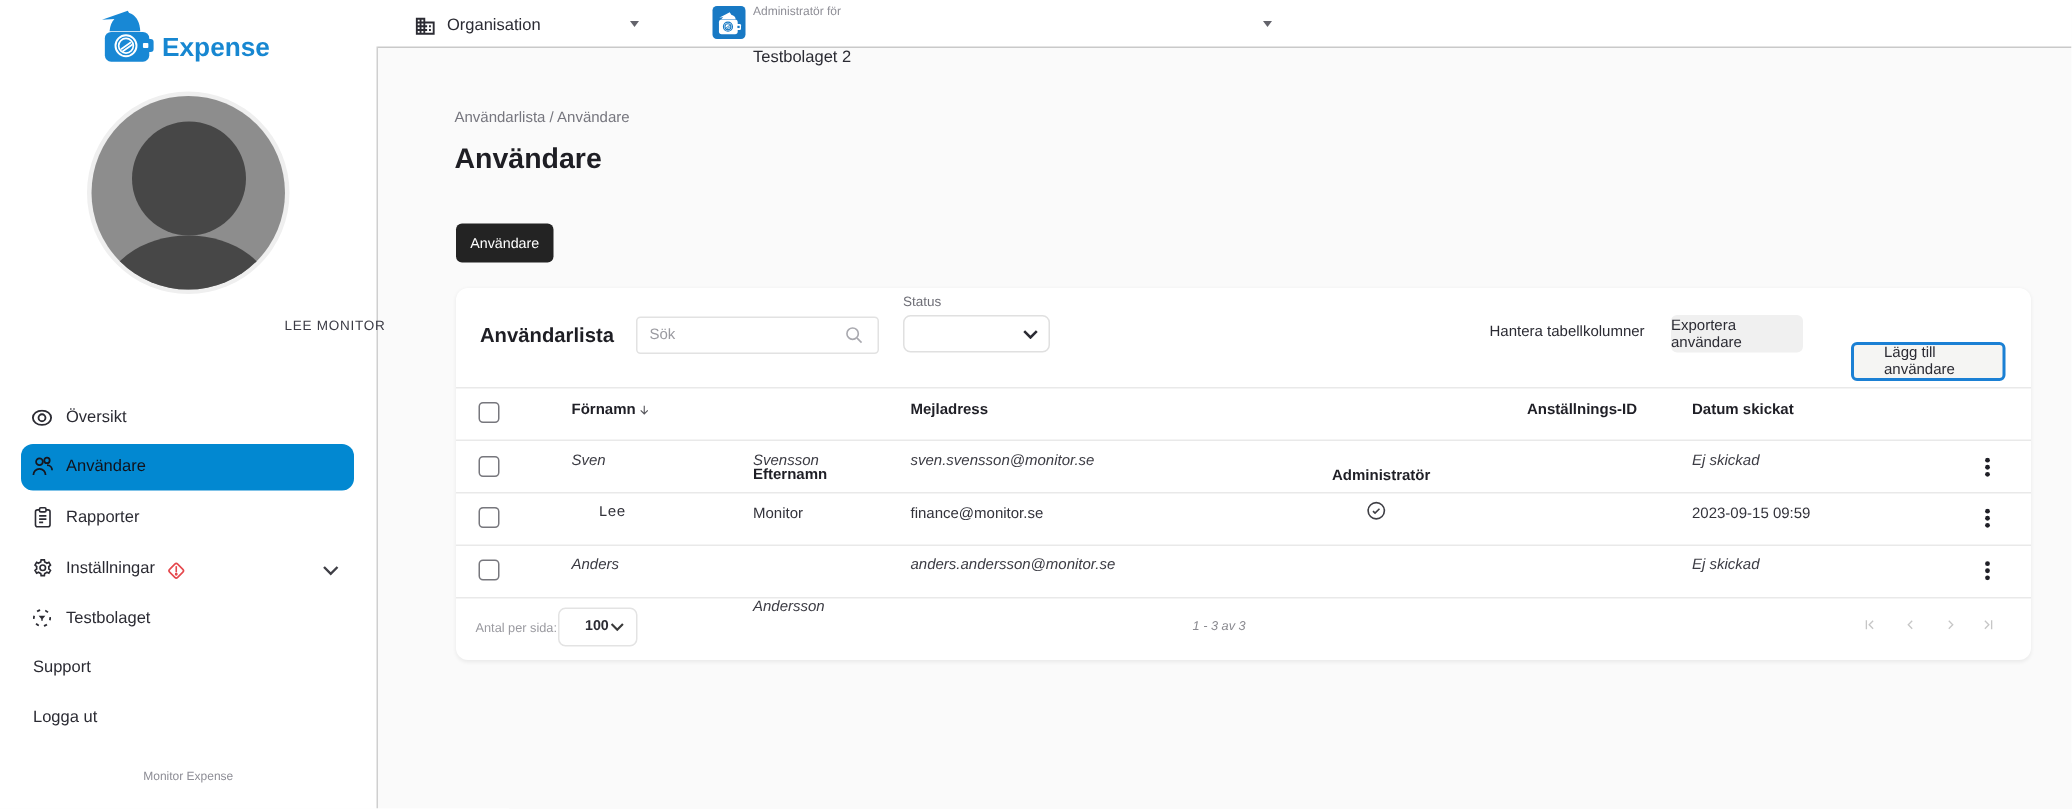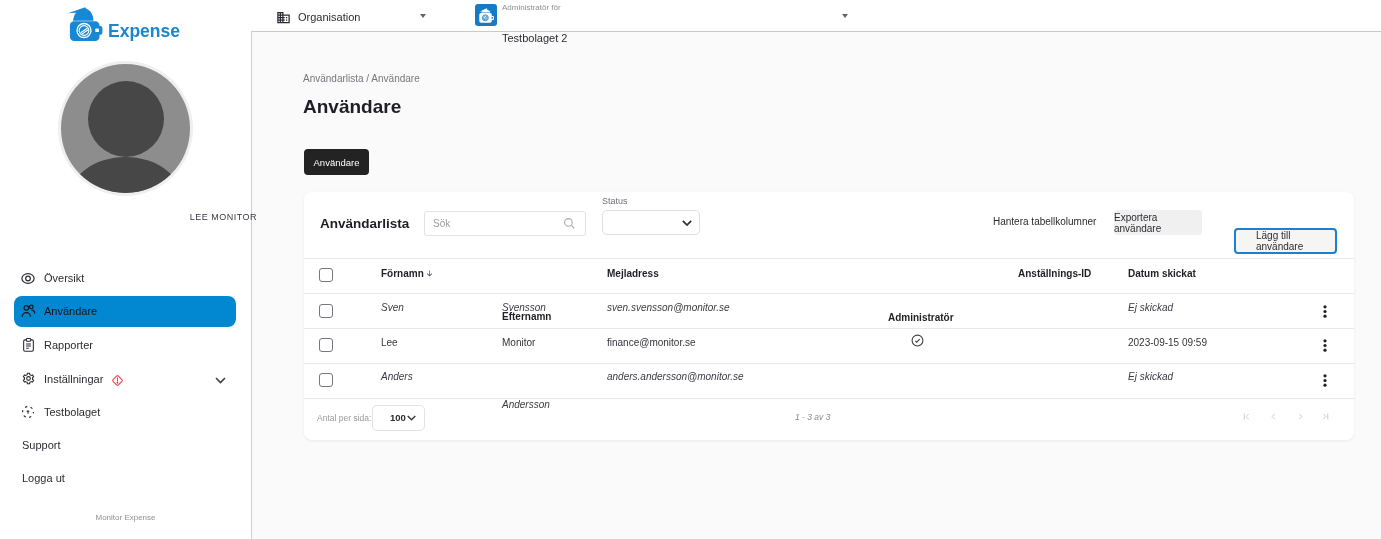--- a/index.html
+++ b/index.html
@@ -128,21 +128,21 @@
   <span class="abs td it" style="left:502px; top:302px;">Svensson</span>
   <span class="abs td it" style="left:607px; top:302px;">sven.svensson@monitor.se</span>
   <span class="abs td it" style="left:1128px; top:302px;">Ej skickad</span>
   <svg class="abs kebab" style="top:305px;" width="4" height="13" viewBox="0 0 4 13" fill="#1f1f26">
       <circle cx="2" cy="1.8" r="1.6"></circle>
       <circle cx="2" cy="6.5" r="1.6"></circle>
       <circle cx="2" cy="11.2" r="1.6"></circle>
     </svg>
 
   <div class="abs cb" style="left:319px; top:338px;"></div>
-  <span class="abs td" style="left:381px; top:337px;">Lee</span>
+  <span class="abs td" style="left:399px; top:337px;font-family:Liberation Mono, monospace;">Lee</span>
   <span class="abs td" style="left:502px; top:337px;">Monitor</span>
   <span class="abs td" style="left:607px; top:337px;">finance@monitor.se</span>
   <svg class="abs" style="left:911px; top:334px;" width="13" height="13" viewBox="0 0 24 24" fill="none" stroke="#3f3f45" stroke-width="2">
       <circle cx="12" cy="12" r="10"></circle>
       <path d="M8 12.5l2.5 2.5L16 9.5"></path>
     </svg>
   <span class="abs td" style="left:1128px; top:337px;">2023-09-15 09:59</span>
   <svg class="abs kebab" style="top:339px;" width="4" height="13" viewBox="0 0 4 13" fill="#1f1f26">
       <circle cx="2" cy="1.8" r="1.6"></circle>
       <circle cx="2" cy="6.5" r="1.6"></circle>

